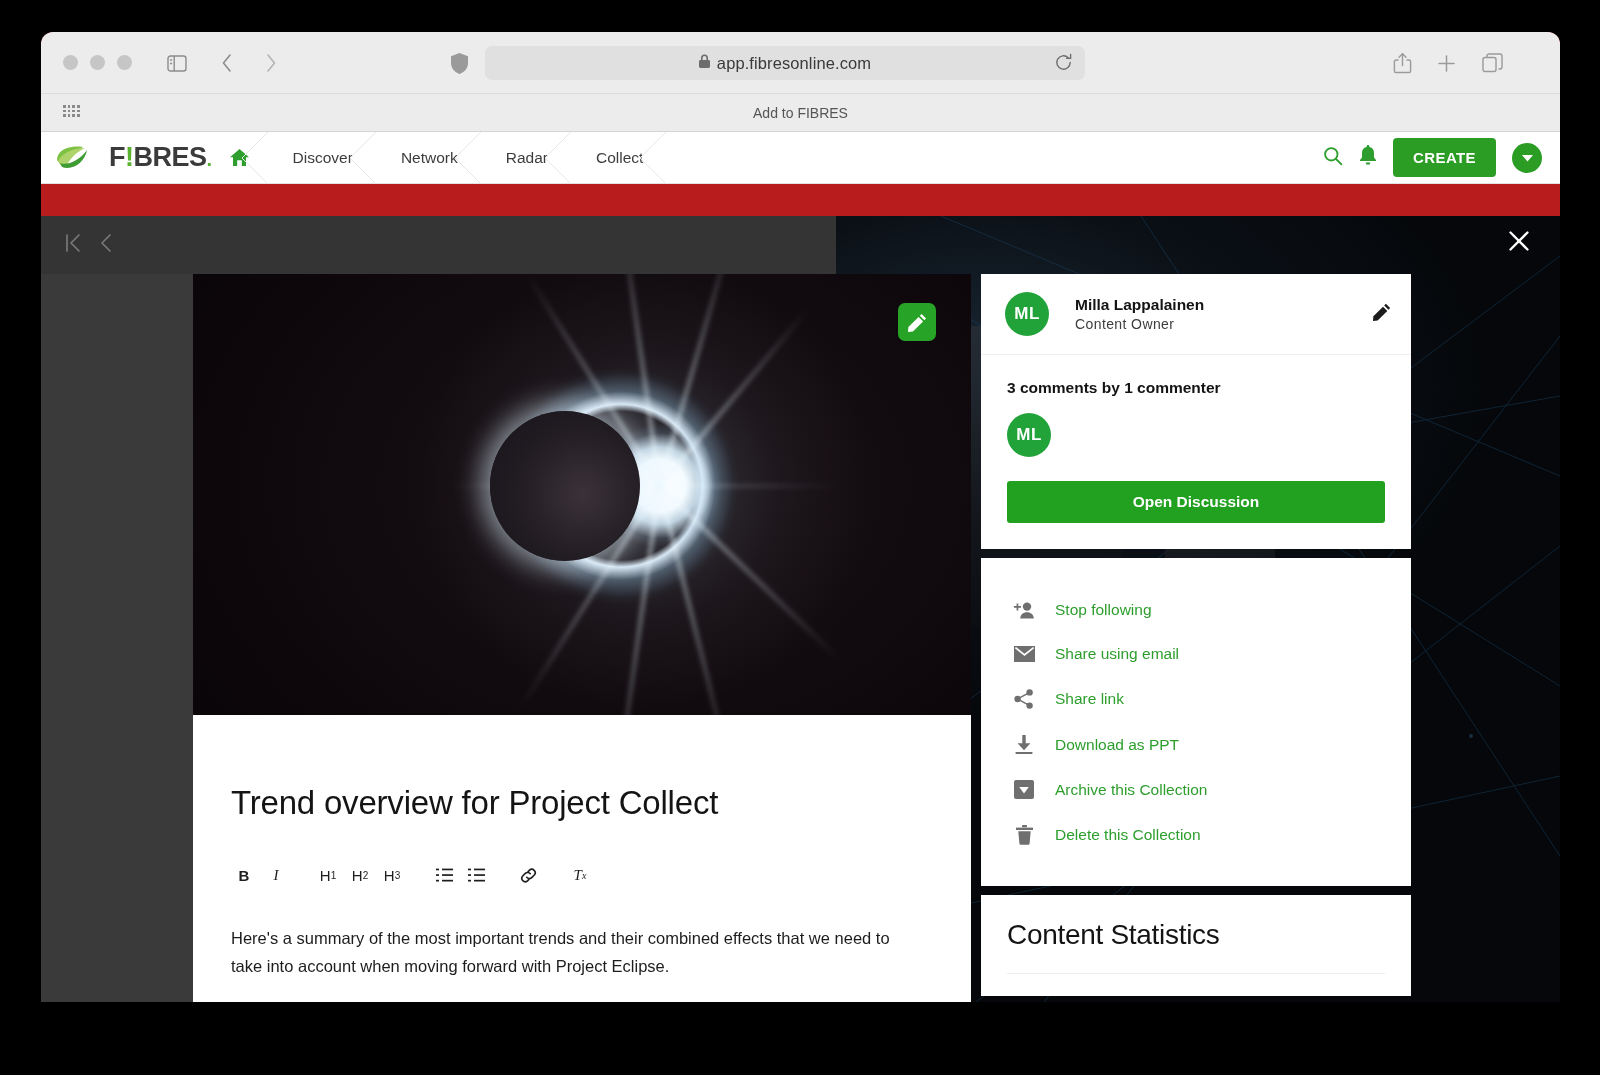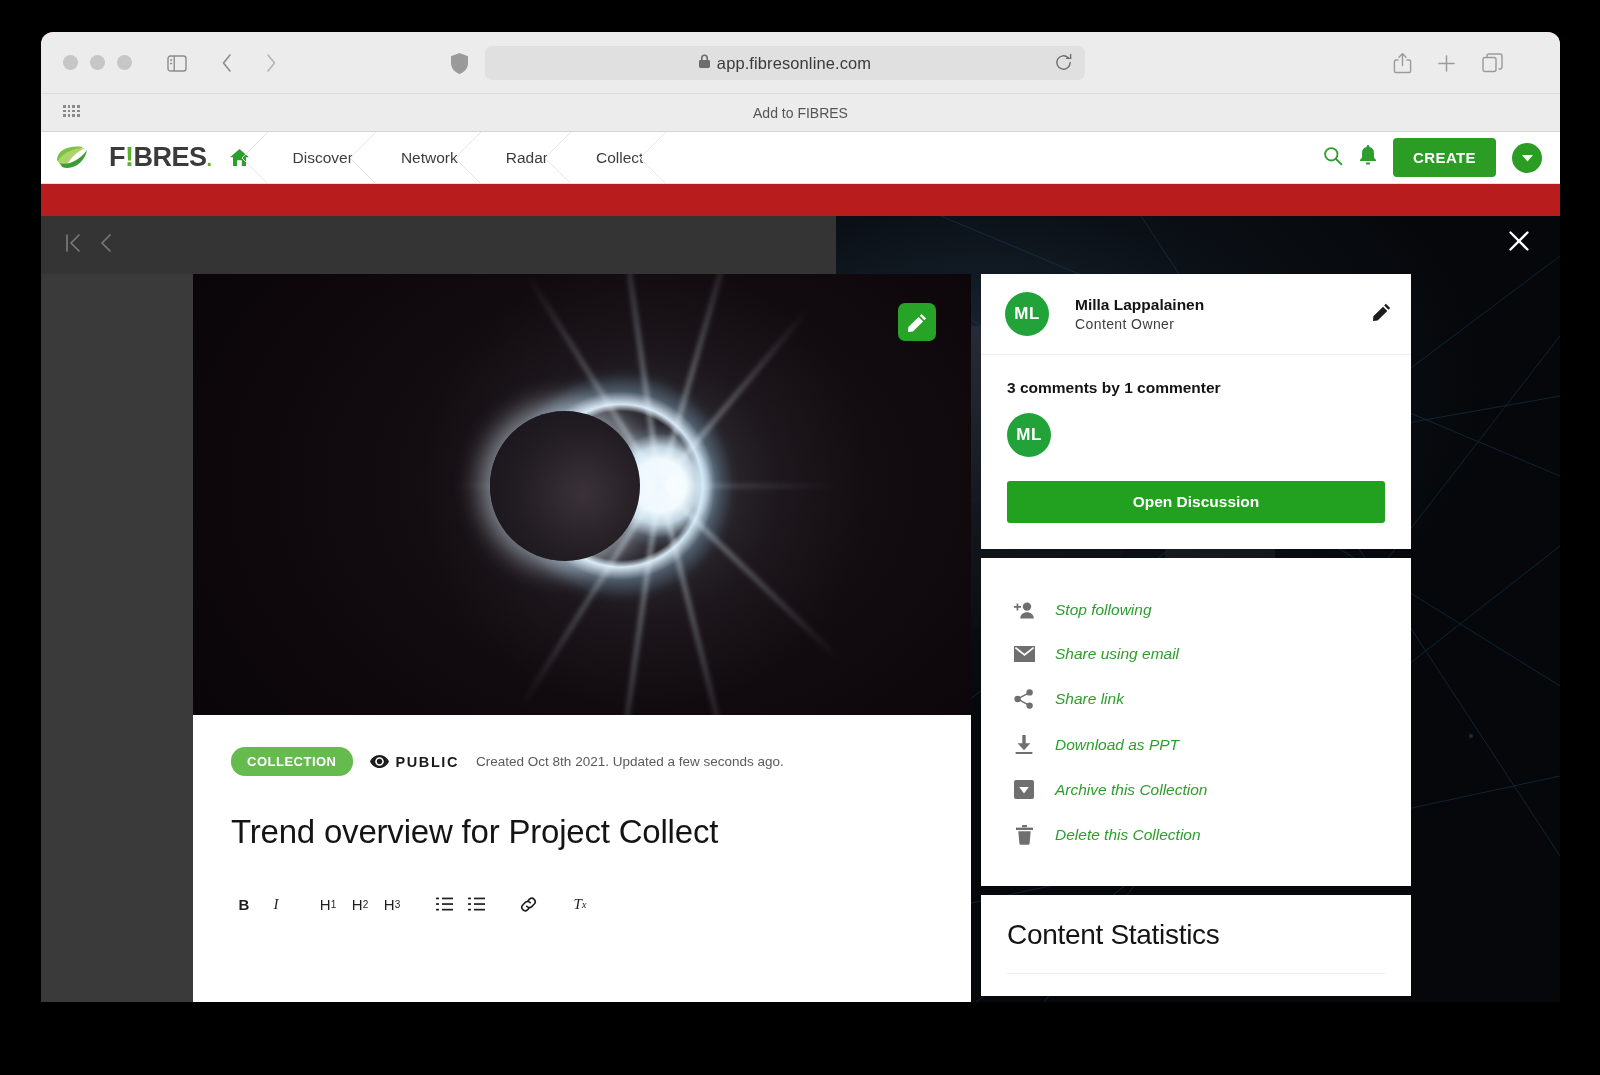--- a/index.html
+++ b/index.html
@@ -285,21 +285,21 @@
   #comments-count { font-size: 15.5px; font-weight: bold; color: #141414; }
   #commenter-avatars { margin-top: 16px; }
   #open-discussion-button {
     margin-top: 24px;
     width: 100%; height: 42px;
     background: #22a01f; color: #fff;
     font-size: 15.5px; font-weight: bold;
     border: none; border-radius: 3px; cursor: pointer;
   }
 
-  #actions-panel { padding: 30px 0 28px 0; font-style: italic; }
+  #actions-panel { padding: 30px 0 28px 0; }
   .action-item {
     display: flex; align-items: center;
     padding: 13px 26px 13px 30px;
     cursor: pointer;
   }
   .action-icon {
     width: 26px; flex: none;
     display: flex; align-items: center; justify-content: center;
     color: #6f6f6f;
   }
@@ -515,31 +515,20 @@
       </div>
       <button id="edit-hero-button">
         <svg width="19" height="19" viewBox="0 0 19 19" fill="#fff">
           <path d="M13.6 0.9 L18.1 5.4 L16.3 7.2 L11.8 2.7 Z"></path>
             <path d="M10.6 3.9 L15.1 8.4 L4.9 18.6 L0 19 L0.4 14.1 Z"></path>
         </svg>
       </button>
     </div>
 
     <div id="content-body">
-      <div id="meta-row">
-        <span id="collection-badge">COLLECTION</span>
-        <span id="visibility">
-          <svg width="19" height="13" viewBox="0 0 19 13" fill="#1c1c1c">
-            <path d="M9.5 0C5 0 1.4 3 0 6.5 1.4 10 5 13 9.5 13S17.6 10 19 6.5C17.6 3 14 0 9.5 0Zm0 10.8a4.3 4.3 0 1 1 0-8.6 4.3 4.3 0 0 1 0 8.6Z"></path>
-            <circle cx="9.5" cy="6.5" r="2.7"></circle>
-          </svg>
-          <span>PUBLIC</span>
-        </span>
-        <span id="timestamp">Created Oct 8th 2021. Updated a few seconds ago.</span>
-      </div>
 
       <h1 id="doc-title">Trend overview for Project Collect</h1>
 
       <div id="editor-toolbar">
         <button class="fmt-btn" style="font-weight:bold;font-family:'Liberation Sans',sans-serif">B</button>
         <button class="fmt-btn" style="font-style:italic">I</button>
         <span class="fmt-gap"></span>
         <button class="fmt-btn" style="font-family:'Liberation Sans',sans-serif">
             <span>H</span>
             <span class="fmt-sub">1</span>
@@ -580,20 +569,21 @@
             <path d="M10.3 6.7a3.4 3.4 0 0 0-5-.3L2.7 9a3.4 3.4 0 0 0 4.8 4.8l1.4-1.4"></path>
           </svg>
         </button>
         <span class="fmt-gap"></span>
         <button class="fmt-btn" style="font-style:italic">
             <span>T</span>
             <span class="fmt-sub">x</span>
           </button>
       </div>
 
+      <p id="doc-paragraph">Here's a summary of the most important trends and their combined effects that we need to take into account when moving forward with Project Eclipse.</p>
     </div>
   </div>
 
   <div id="right-rail">
 
     <div class="panel" id="owner-panel">
       <div id="owner-row">
         <span class="avatar">ML</span>
         <span id="owner-text">
           <div id="owner-name">Milla Lappalainen</div>

